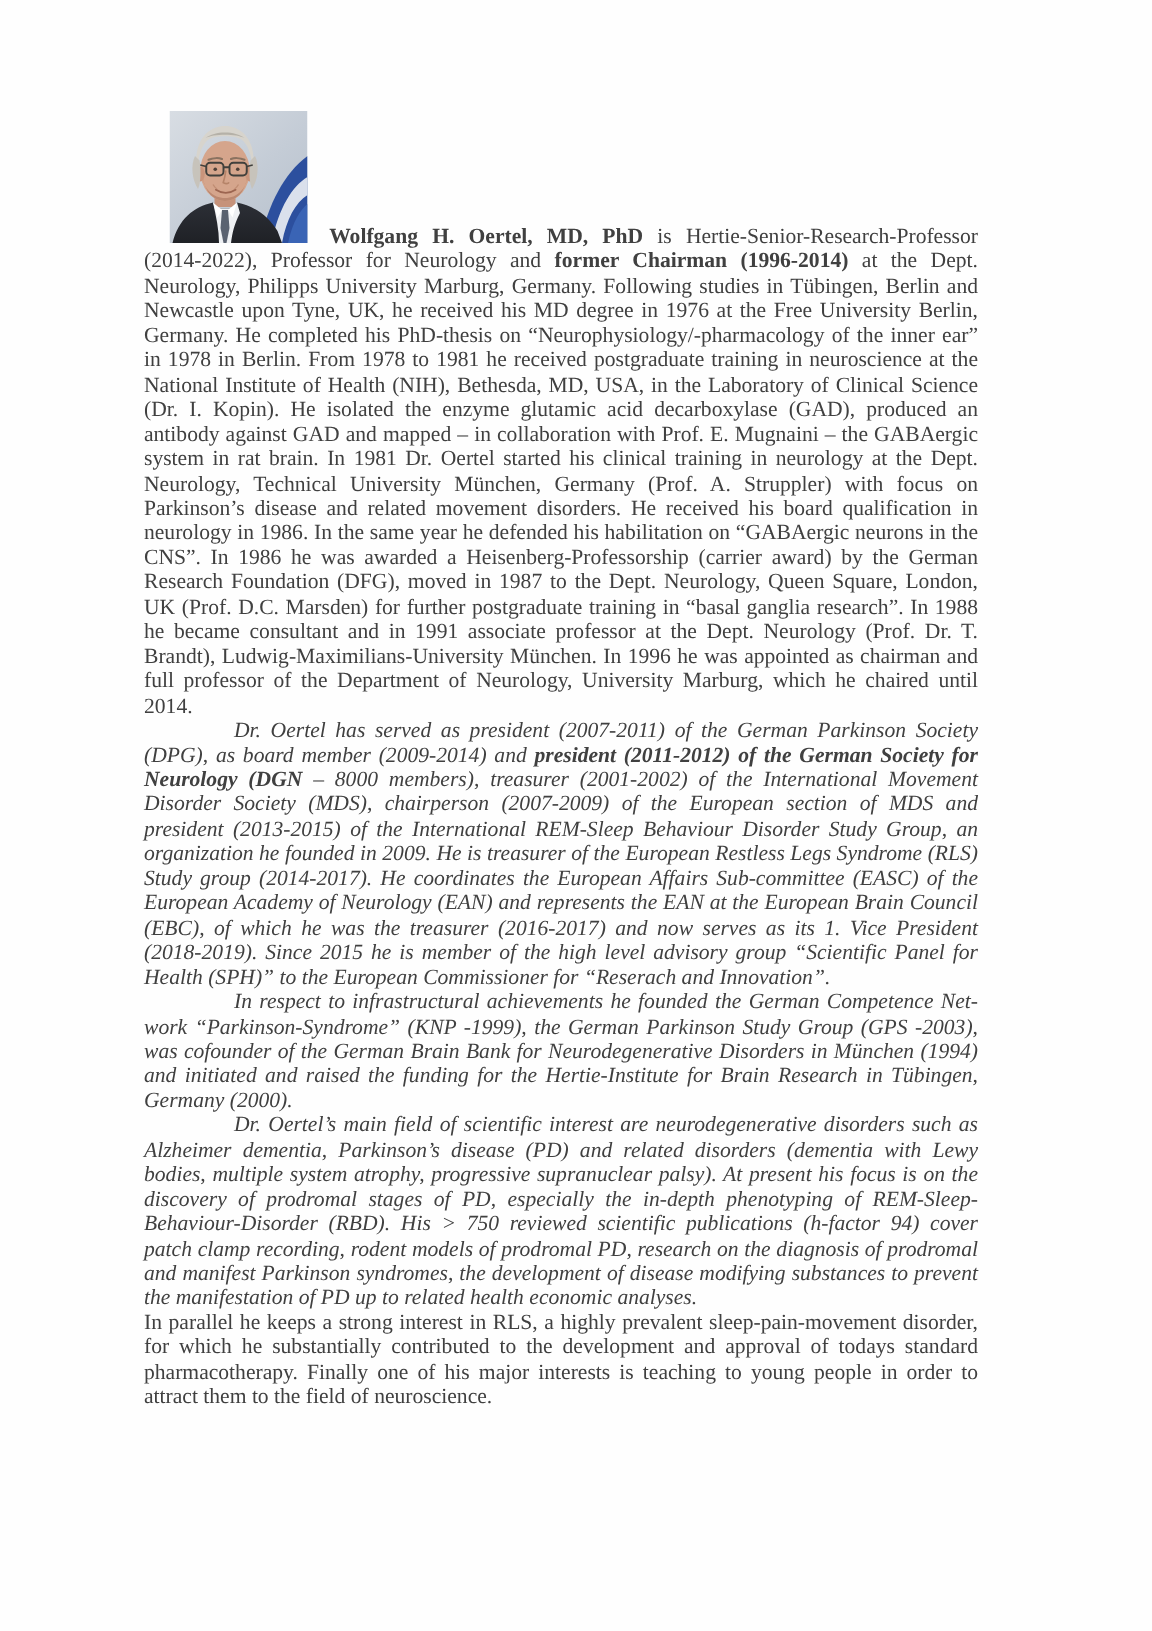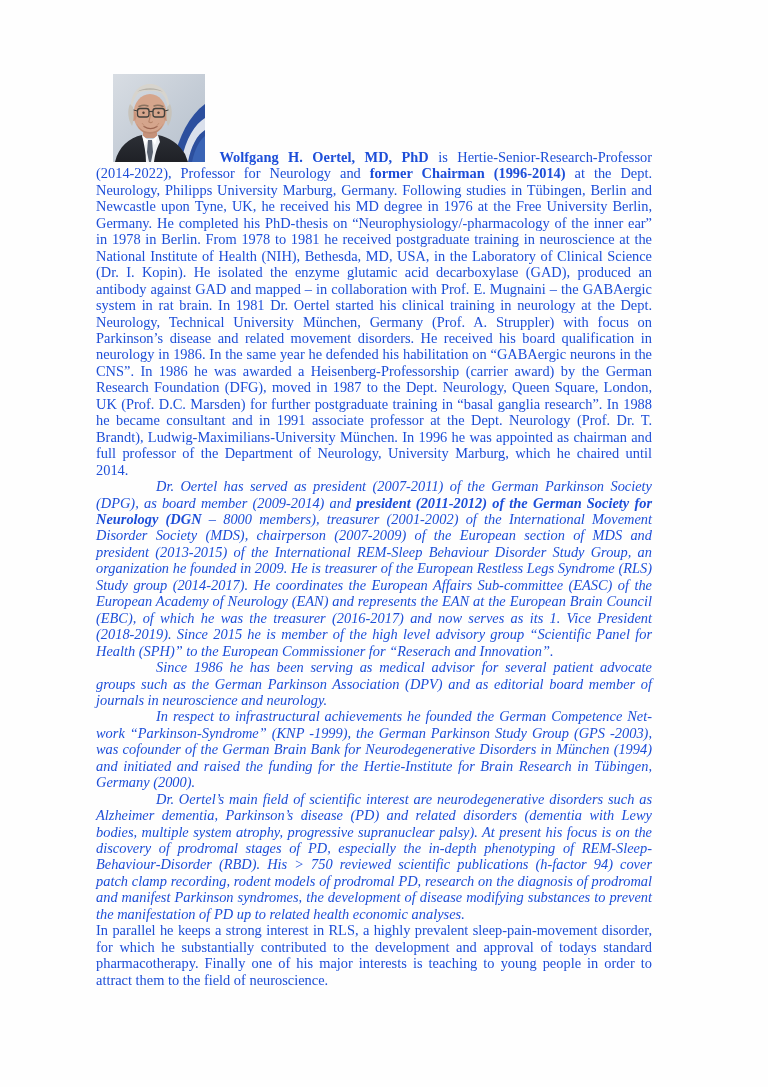--- a/index.html
+++ b/index.html
@@ -7,21 +7,21 @@
     padding: 0;
     background: #ffffff;
   }
   .page {
     position: relative;
     width: 768px;
     height: 1087px;
     background: #fefefe;
     overflow: hidden;
     font-family: "Liberation Serif", serif;
-    color: #1d4ed8;
+    color: #404040;
   }
   .bio {
     position: absolute;
     left: 96px;
     top: 0;
     width: 556px;
     padding-top: 74px;
     font-size: 14.4px;
     line-height: 16.45px;
     text-align: justify;
@@ -112,18 +112,17 @@
     <circle cx="45.5" cy="38.8" r="1.2" fill="#4e4038"></circle>
 
     <path d="M37.5,40 C37,44 36.2,46.5 35.8,47.8 C36.8,48.6 38.6,48.6 39.4,47.9" stroke="#b58368" stroke-width="1.1" fill="none" stroke-linecap="round"></path>
 
     <path d="M31,52.5 C35,55.2 40,55.2 44,52.5" stroke="#9c6550" stroke-width="1.3" fill="none" stroke-linecap="round"></path>
     <path d="M29,49 C29.8,50.4 30.6,51.2 31.6,52" stroke="#c08d72" stroke-width="0.9" fill="none"></path>
     <path d="M46,49 C45.2,50.4 44.4,51.2 43.4,52" stroke="#c08d72" stroke-width="0.9" fill="none"></path>
   </svg></span>
 <b>Wolfgang H. Oertel, MD, PhD</b><span> is Hertie-Senior-Research-Professor (2014-2022), Professor for Neurology and </span><b>former Chairman (1996-2014)</b><span> at the Dept. Neurology, Philipps University Marburg, Germany. Following studies in Tübingen, Berlin and Newcastle upon Tyne, UK, he received his MD degree in 1976 at the Free University Berlin, Germany. He completed his PhD-thesis on “Neurophysiology/-pharmacology of the inner ear” in 1978 in Berlin. From 1978 to 1981 he received postgraduate training in neuroscience at the National Institute of Health (NIH), Bethesda, MD, USA, in the Laboratory of Clinical Science (Dr. I. Kopin). He isolated the enzyme glutamic acid decarboxylase (GAD), produced an antibody against GAD and mapped – in collaboration with Prof. E. Mugnaini – the GABAergic system in rat brain. In 1981 Dr. Oertel started his clinical training in neurology at the Dept. Neurology, Technical University München, Germany (Prof. A. Struppler) with focus on Parkinson’s disease and related movement disorders. He received his board qualification in neurology in 1986. In the same year he defended his habilitation on “GABAergic neurons in the CNS”. In 1986 he was awarded a Heisenberg-Professorship (carrier award) by the German Research Foundation (DFG), moved in 1987 to the Dept. Neurology, Queen Square, London, UK (Prof. D.C. Marsden) for further postgraduate training in “basal ganglia research”. In 1988 he became consultant and in 1991 associate professor at the Dept. Neurology (Prof. Dr. T. Brandt), Ludwig-Maximilians-University München. In 1996 he was appointed as chairman and full professor of the Department of Neurology, University Marburg, which he chaired until 2014.</span></p>
       <p class="indent"><span>Dr. Oertel has served as president (2007-2011) of the German Parkinson Society (DPG), as board member (2009-2014) and </span><b>president (2011-2012) of the German Society for Neurology (DGN</b><span> – 8000 members), treasurer (2001-2002) of the International Movement Disorder Society (MDS), chairperson (2007-2009) of the European section of MDS and president (2013-2015) of the International REM-Sleep Behaviour Disorder Study Group, an organization he founded in 2009. He is treasurer of the European Restless Legs Syndrome (RLS) Study group (2014-2017). He coordinates the European Affairs Sub-committee (EASC) of the European Academy of Neurology (EAN) and represents the EAN at the European Brain Council (EBC), of which he was the treasurer (2016-2017) and now serves as its 1. Vice President (2018-2019). Since 2015 he is member of the high level advisory group “Scientific Panel for Health (SPH)” to the European Commissioner for “Reserach and Innovation”.</span></p>
-      <p class="indent"><span>Since 1986 he has been serving as medical advisor for several patient advocate groups such as the German Parkinson Association (DPV) and as editorial board member of journals in neuroscience and neurology.</span></p>
       <p class="indent"><span>In respect to infrastructural achievements he founded the German Competence Net-work “Parkinson-Syndrome” (KNP -1999), the German Parkinson Study Group (GPS -2003), was cofounder of the German Brain Bank for Neurodegenerative Disorders in München (1994) and initiated and raised the funding for the Hertie-Institute for Brain Research in Tübingen, Germany (2000).</span></p>
       <p class="indent"><span>Dr. Oertel’s main field of scientific interest are neurodegenerative disorders such as Alzheimer dementia, Parkinson’s disease (PD) and related disorders (dementia with Lewy bodies, multiple system atrophy, progressive supranuclear palsy). At present his focus is on the discovery of prodromal stages of PD, especially the in-depth phenotyping of REM-Sleep-Behaviour-Disorder (RBD). His &gt; 750 reviewed scientific publications (h-factor 94) cover patch clamp recording, rodent models of prodromal PD, research on the diagnosis of prodromal and manifest Parkinson syndromes, the development of disease modifying substances to prevent the manifestation of PD up to related health economic analyses.</span></p>
       <p class=""><span>In parallel he keeps a strong interest in RLS, a highly prevalent sleep-pain-movement disorder, for which he substantially contributed to the development and approval of todays standard pharmacotherapy. Finally one of his major interests is teaching to young people in order to attract them to the field of neuroscience.</span></p>
     </div>
 </div>
 
 </body></html>

